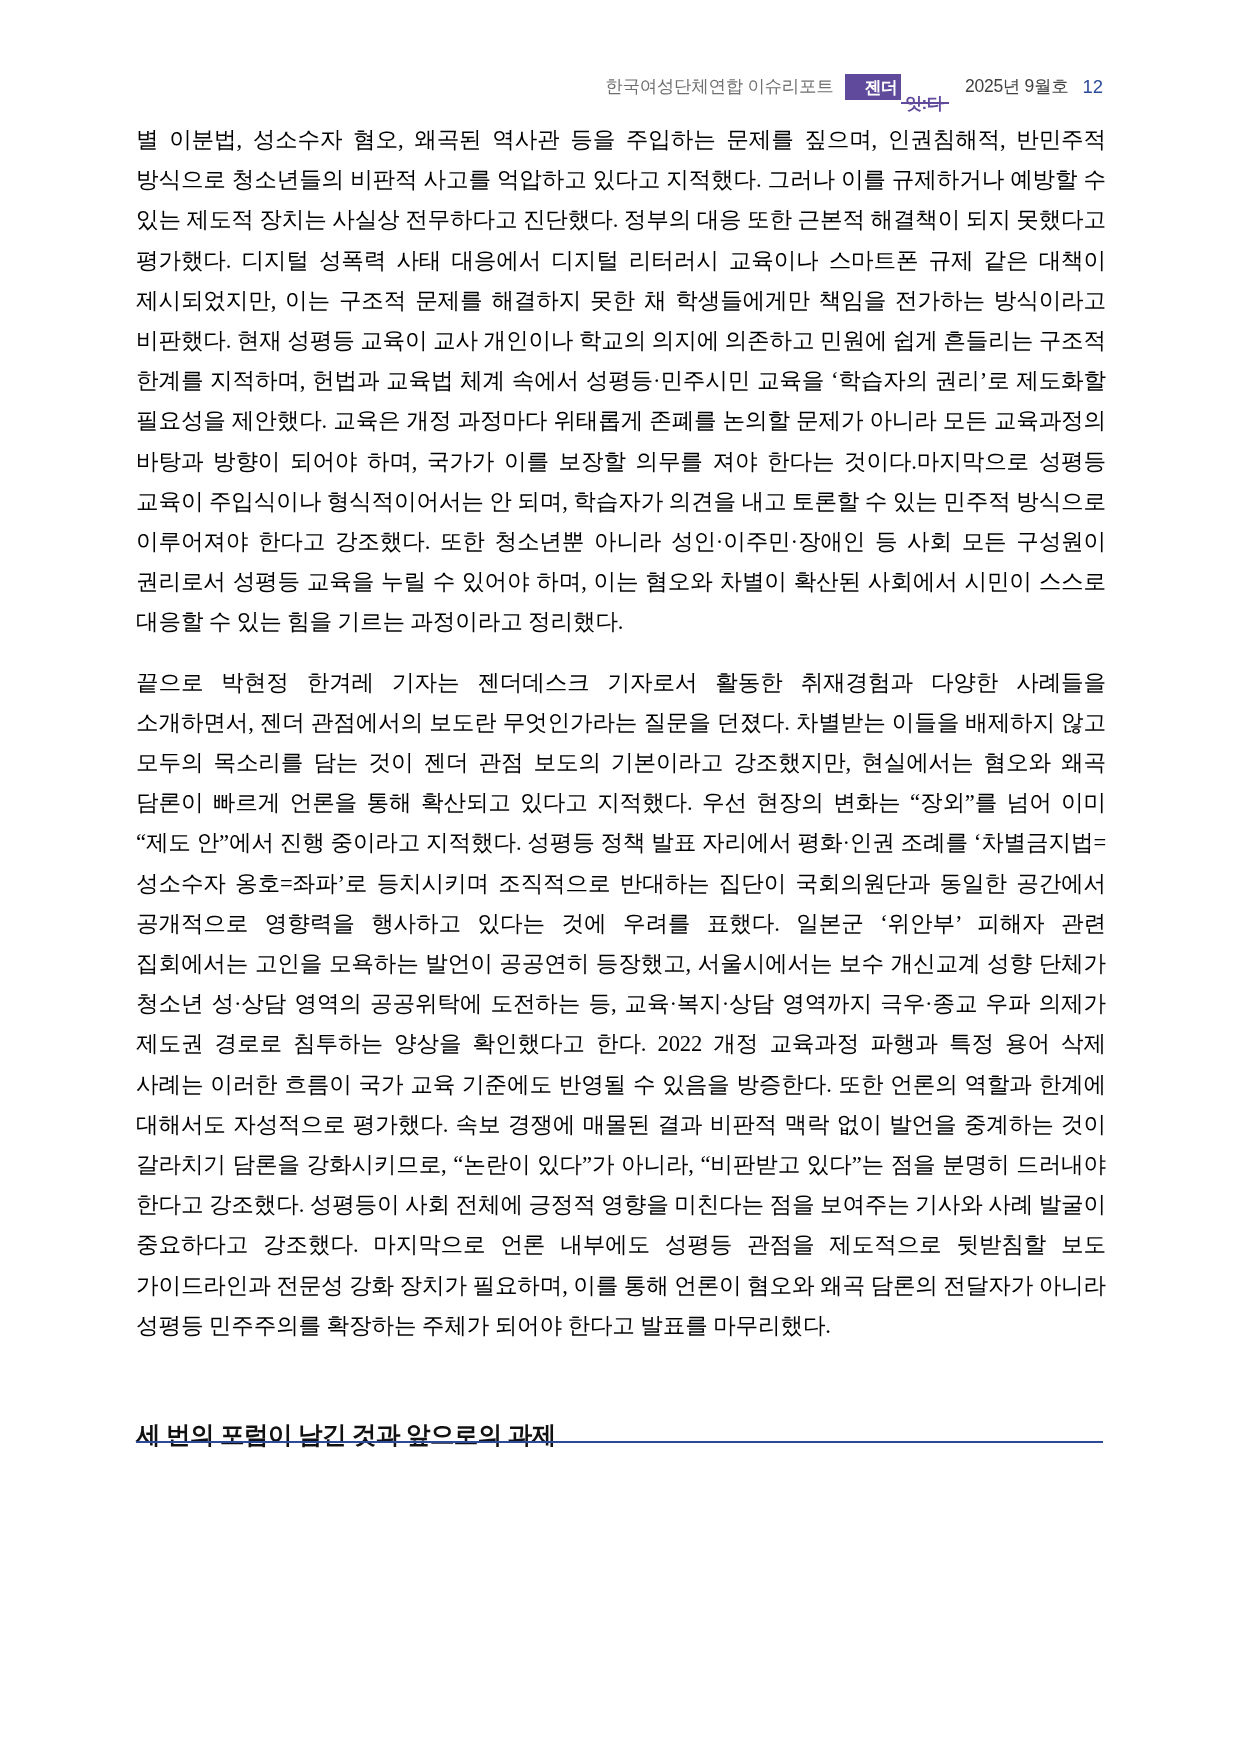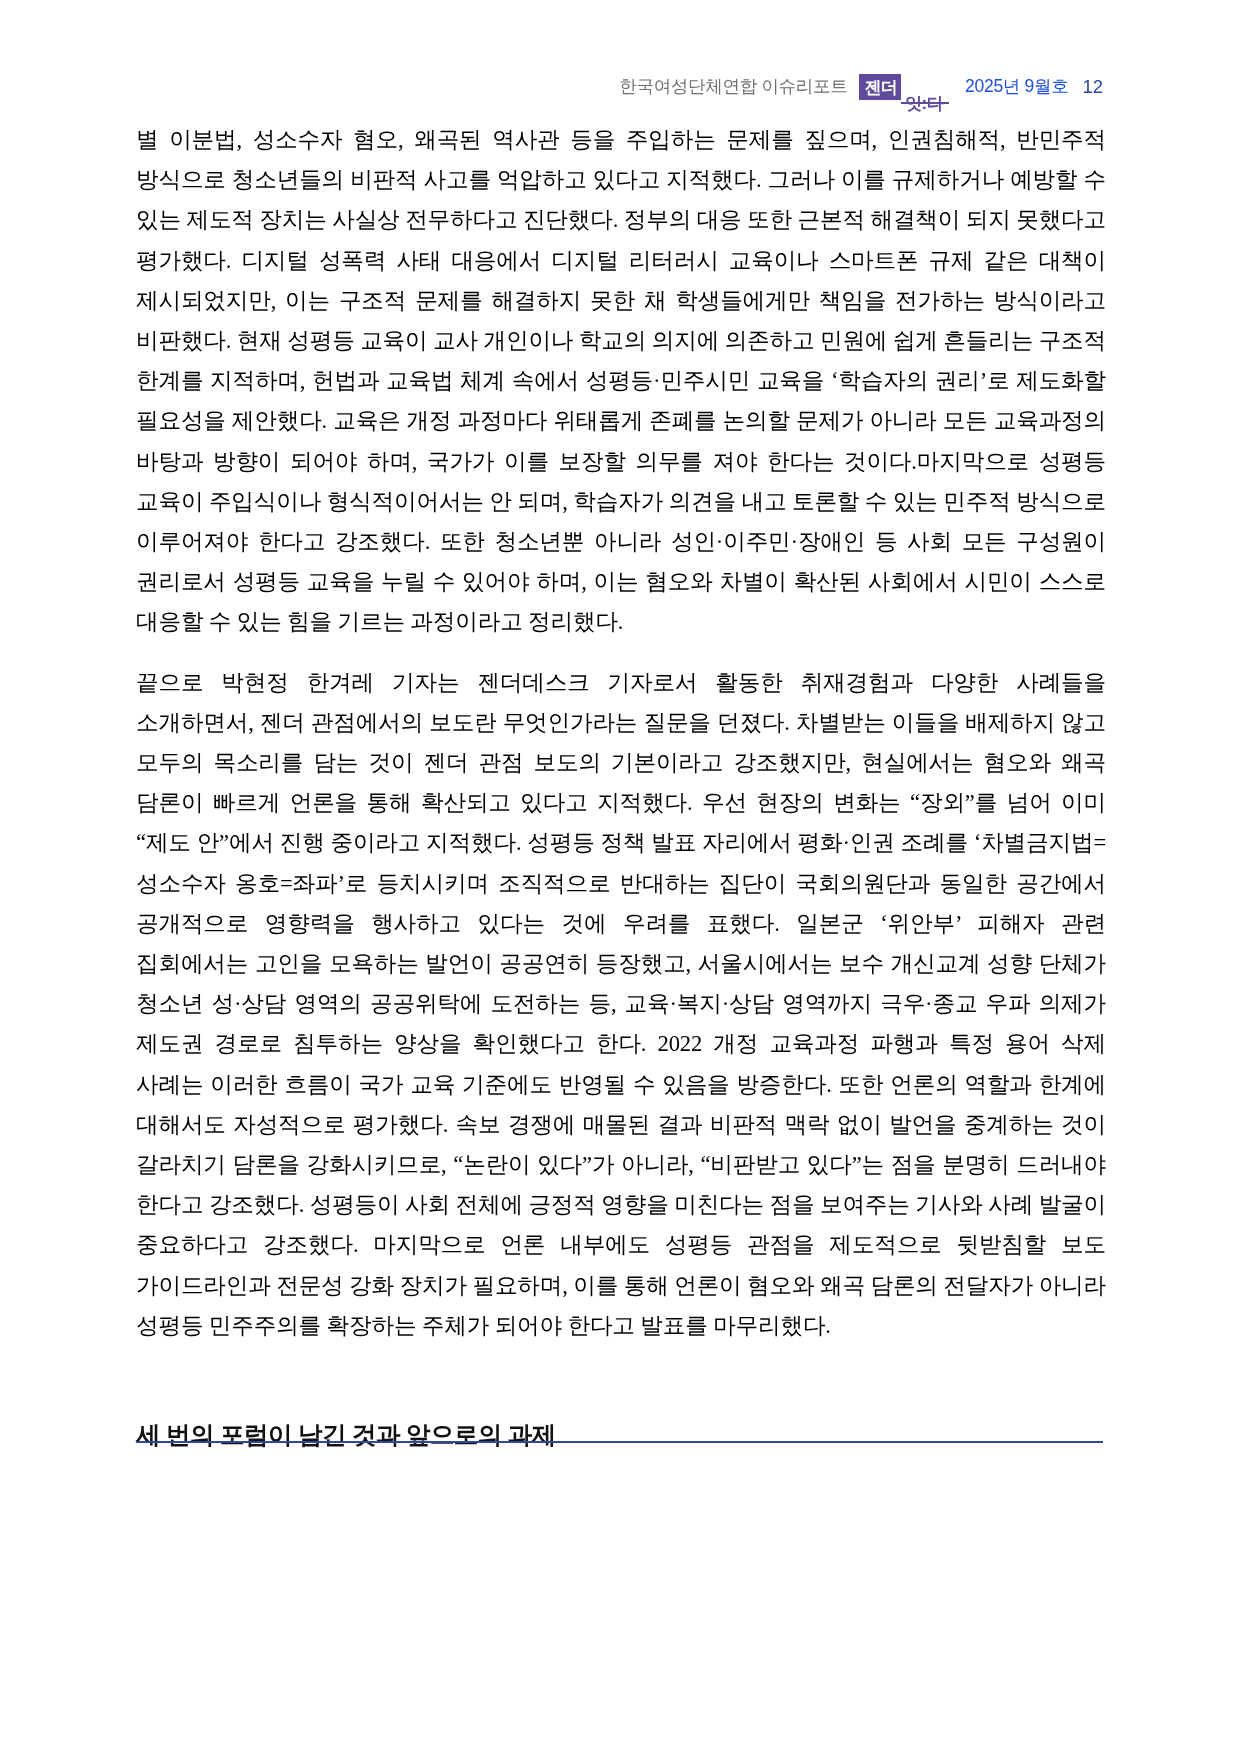--- a/index.html
+++ b/index.html
@@ -43,38 +43,38 @@
     height: 26px;
     font-family: "Liberation Sans", "DejaVu Sans", sans-serif;
     font-weight: bold;
     font-size: 17px;
     letter-spacing: -0.6px;
     margin: 0 3px;
   }
   .logo-left {
     background: #5f4a9b;
     color: #ffffff;
-    padding: 0 4px 0 5px;
+    padding: 0 4px 0 19px;
     display: flex;
     align-items: center;
   }
   .logo-right {
     background: #84cc16;
     color: #5f4a9b;
     border: 1.5px solid #5f4a9b;
     border-left: none;
     padding: 0 5px 0 4px;
     display: flex;
     align-items: center;
     margin-top: 28px;
   }
   .runhead-date {
     font-family: "Liberation Sans", "DejaVu Sans", sans-serif;
     font-size: 17.5px;
-    color: #1d4ed8;
+    color: #404040;
     letter-spacing: -0.3px;
     margin-left: 4px;
   }
   .runhead-pageno {
     font-family: "Liberation Sans", "DejaVu Sans", sans-serif;
     font-size: 18.5px;
     color: #2b4a99;
     letter-spacing: 0px;
     margin-left: 5px;
   }

